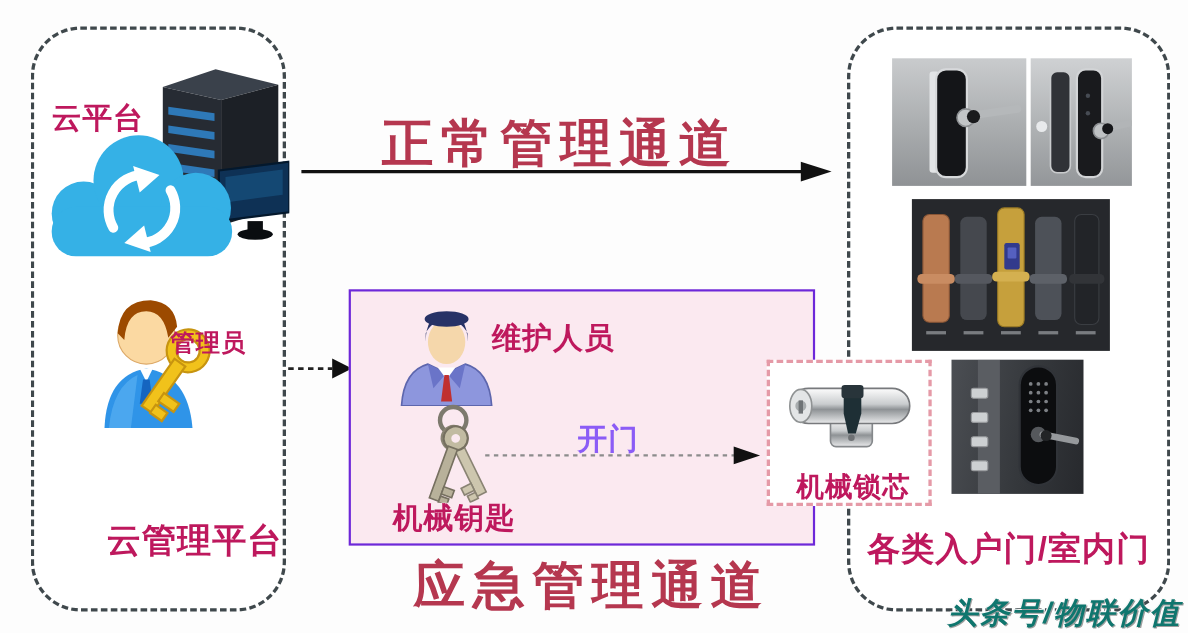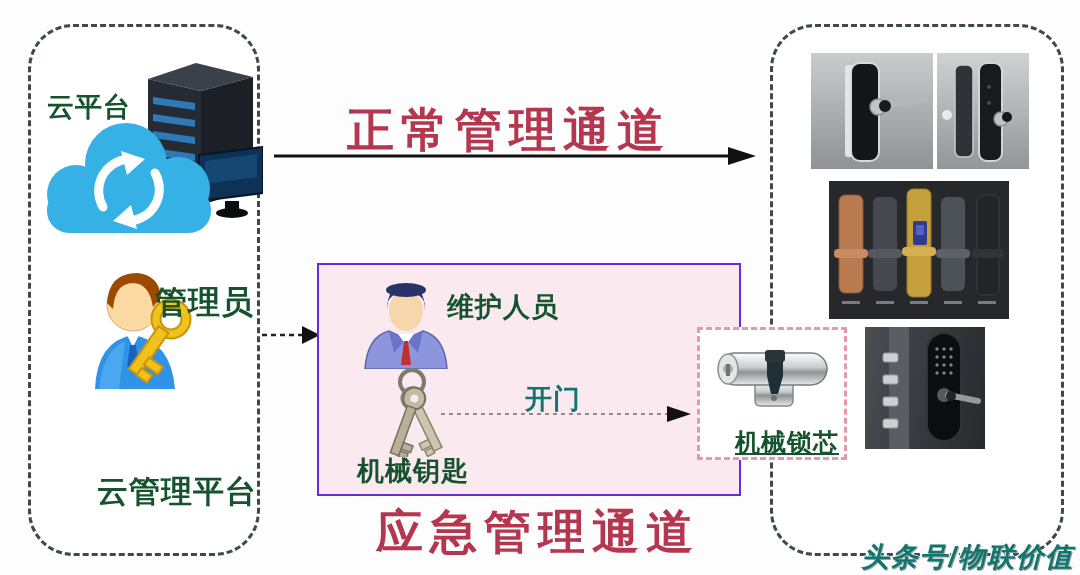--- a/index.html
+++ b/index.html
@@ -13,39 +13,39 @@
 
   
   .panel {
     position:absolute; border:3px dashed #3f484c; border-radius:45px;
     background:#ffffff;
   }
   #left-panel  { left:28px;  top:24px; width:232px; height:532px; }
   #right-panel { left:770px; top:24px; width:294px; height:532px; z-index:1; }
 
   .label {
-    position:absolute; color:#14532d; font-weight:700; white-space:nowrap;
+    position:absolute; color:#be185d; font-weight:700; white-space:nowrap;
     letter-spacing:1px;
   }
 
   
   .channel-title {
     position:absolute; color:#b5374f; font-weight:700;
     font-family:"DejaVu Serif","Liberation Serif",serif;
     font-size:47px; letter-spacing:7px; white-space:nowrap;
   }
   #normal-title    { left:347px; top:99px;  }
   #emergency-title { left:376px; top:501px; }
 
   
   #emergency-box {
     position:absolute; left:317px; top:263px; width:424px; height:233px;
     background:#fbe9f0; border:2px solid #6d28d9; z-index:2;
   }
-  #open-door-label { color:#0f766e; }
+  #open-door-label { color:#8b5cf6; }
 
   
   #cylinder-box {
     position:absolute; left:697px; top:327px; width:150px; height:133px;
     background:#ffffff; border:3px dashed #e59aa7; z-index:5; text-align:center;
   }
 
   
   .photo { position:absolute; overflow:hidden; }
   #photo-lock-a { left:38px;  top:26px;  width:122px; height:116px;
@@ -111,21 +111,21 @@
 
     <g transform="translate(88,52) rotate(35)">
       <circle cx="0" cy="0" r="15" fill="none" stroke="#c79410" stroke-width="11"></circle>
       <circle cx="0" cy="0" r="15" fill="none" stroke="#f1c21b" stroke-width="7"></circle>
       <rect x="-6" y="13" width="12" height="52" fill="#f1c21b" stroke="#c79410" stroke-width="2"></rect>
       <rect x="4" y="44" width="17" height="9" fill="#f1c21b" stroke="#c79410" stroke-width="2"></rect>
       <rect x="4" y="57" width="13" height="9" fill="#f1c21b" stroke="#c79410" stroke-width="2"></rect>
     </g>
   </svg>
 
-  <span class="label" style="left:124px;top:254px;font-size:32px;">管理员</span>
+  <span class="label" style="left:124px;top:270px;font-size:22px;">管理员</span>
 
   <span class="label" style="width:100%;text-align:right;top:444px;font-size:31px;">云管理平台</span>
 </div>
 
 <span id="normal-title" class="channel-title">正常管理通道</span>
 
 <svg class="abs" style="left:272px;top:143px;" width="486" height="26" viewBox="0 0 486 26">
   <line x1="2" y1="13" x2="458" y2="13" stroke="#111111" stroke-width="3"></line>
   <polygon points="456,4 484,13 456,22" fill="#111111"></polygon>
 </svg>
@@ -190,21 +190,21 @@
     </defs>
     <rect x="40" y="40" width="38" height="26" rx="5" fill="url(#silver)" stroke="#85888b" stroke-width="1.5"></rect>
     <rect x="4" y="13" width="108" height="32" rx="16" fill="url(#silver)" stroke="#77797c" stroke-width="1.5"></rect>
     <path d="M 52,20 h 16 v 16 l -5,18 h -7 l -4,-18 z" fill="#1e2f35"></path>
     <rect x="50" y="10" width="20" height="12" rx="3" fill="#28343a"></rect>
     <ellipse cx="13" cy="29" rx="10" ry="15" fill="#e3e5e6" stroke="#909394" stroke-width="1.5"></ellipse>
     <circle cx="13" cy="29" r="5" fill="#a9adaf"></circle>
     <rect x="11" y="24" width="4" height="12" fill="#6f7376"></rect>
     <circle cx="59" cy="58" r="3" fill="#6f7275"></circle>
   </svg>
-  <span class="label" style="width:100%;text-align:center;top:96px;left:15px;font-size:25px;text-decoration:underline;">机械锁芯</span>
+  <span class="label" style="width:100%;text-align:center;top:96px;left:4px;font-size:25px;">机械锁芯</span>
 </div>
 
 <div id="right-panel" class="panel">
 
   <div id="photo-lock-a" class="photo">
     <svg width="122" height="116" viewBox="0 0 122 116">
       <rect x="34" y="12" width="9" height="92" rx="3" fill="#e2e4e6"></rect>
       <rect x="40" y="10" width="28" height="98" rx="9" fill="#141518" stroke="#d7d9db" stroke-width="2"></rect>
       <circle cx="67" cy="54" r="8" fill="#c2c5c7" stroke="#8c8f92" stroke-width="1.5"></circle>
       <line x1="72" y1="52" x2="114" y2="46" stroke="#b5b8ba" stroke-width="7" stroke-linecap="round"></line>
@@ -268,17 +268,18 @@
         <circle cx="72" cy="46" r="1.7"></circle>
           <circle cx="79" cy="46" r="1.7"></circle>
           <circle cx="86" cy="46" r="1.7"></circle>
       </g>
       <circle cx="79" cy="68" r="7" fill="#55585c"></circle>
       <line x1="83" y1="68" x2="113" y2="74" stroke="#96999c" stroke-width="6" stroke-linecap="round"></line>
       <circle cx="86" cy="69" r="5" fill="#222426"></circle>
     </svg>
   </div>
 
+  <span id="doors-title" class="label">各类入户门/室内门</span>
 </div>
 
 <span id="emergency-title" class="channel-title">应急管理通道</span>
 
 <span id="watermark">头条号/物联价值</span>
 
 </body></html>

